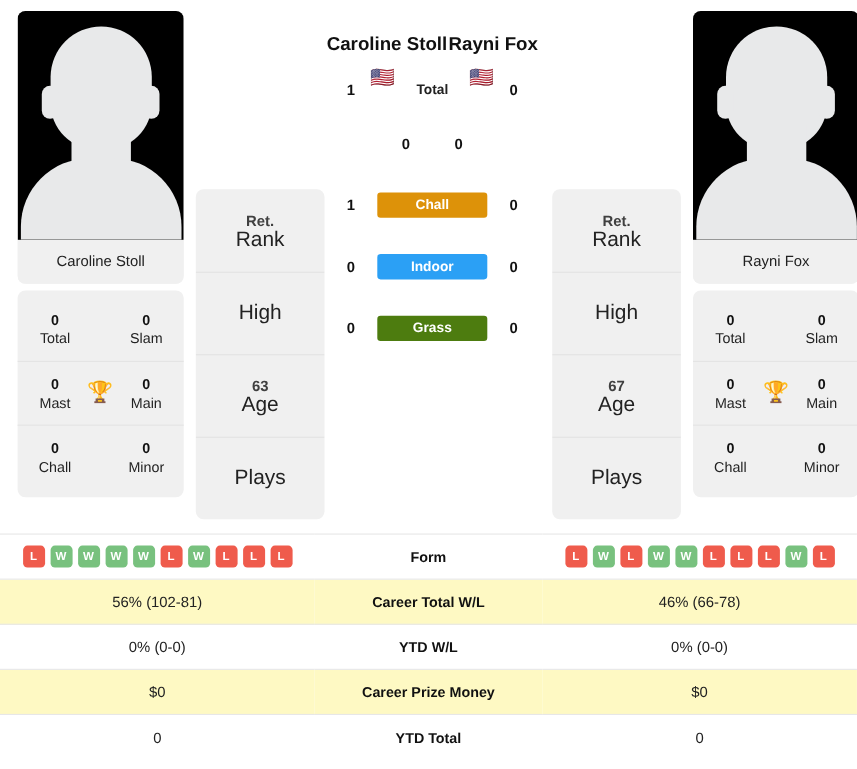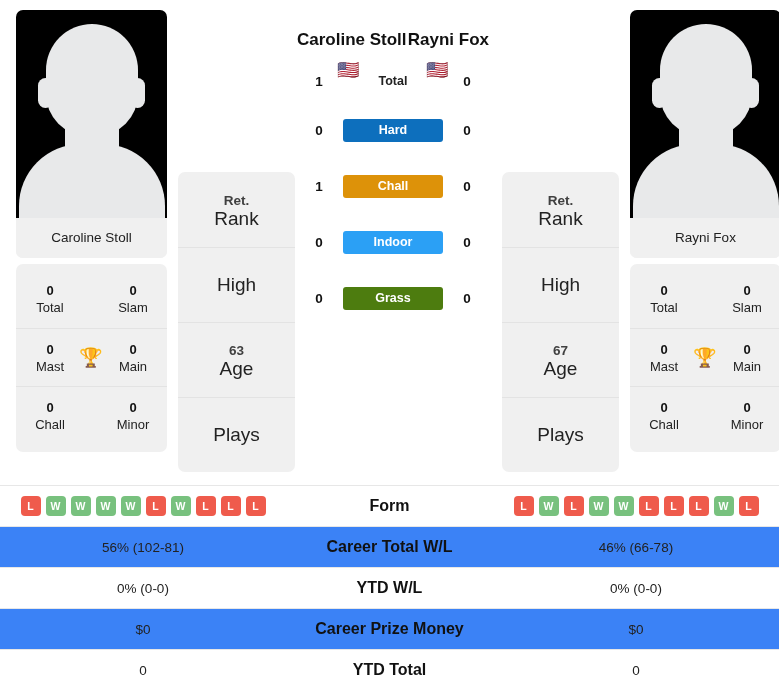--- a/index.html
+++ b/index.html
@@ -242,37 +242,37 @@
 
   
   .stats-table {
     position: absolute;
     left: 0;
     top: 485px;
     width: 779px;
     border-collapse: collapse;
   }
   .stats-table tr { height: 41px; }
-  .stats-table tr.stripe { background: #3b82f6; }
+  .stats-table tr.stripe { background: #fef9c3; }
   .stats-table td {
     border-top: 1px solid #e7e7e7;
     padding: 0;
     vertical-align: middle;
   }
   .stats-table tr.stripe td { border-top: 1px solid #e7e7e7; }
   .col-side {
     width: 286px;
     text-align: center;
     font-size: 13.5px;
     color: #222;
   }
   .col-mid {
     width: 207px;
     text-align: center;
-    font-size: 16px;
+    font-size: 13px;
     font-weight: bold;
     color: #111;
   }
   .form-wrap {
     display: flex;
     gap: 5px;
     justify-content: center;
     align-items: center;
   }
   .form-badge {
@@ -375,21 +375,20 @@
         <div class="flag">🇺🇸</div>
       </div>
       <div class="h2h-rows" id="h2h-rows">
           <div class="h2h-row total">
             <div class="score">1</div>
             <div class="surface-label">Total</div>
             <div class="score">0</div>
           </div>
           <div class="h2h-row">
             <div class="score">0</div>
-            <div class="surface-badge" style="background: rgb(13, 111, 189);">Hard</div>
             <div class="score">0</div>
           </div>
           <div class="h2h-row">
             <div class="score">1</div>
             <div class="surface-badge" style="background: rgb(221, 146, 9);">Chall</div>
             <div class="score">0</div>
           </div>
           <div class="h2h-row">
             <div class="score">0</div>
             <div class="surface-badge" style="background: rgb(43, 160, 245);">Indoor</div>

